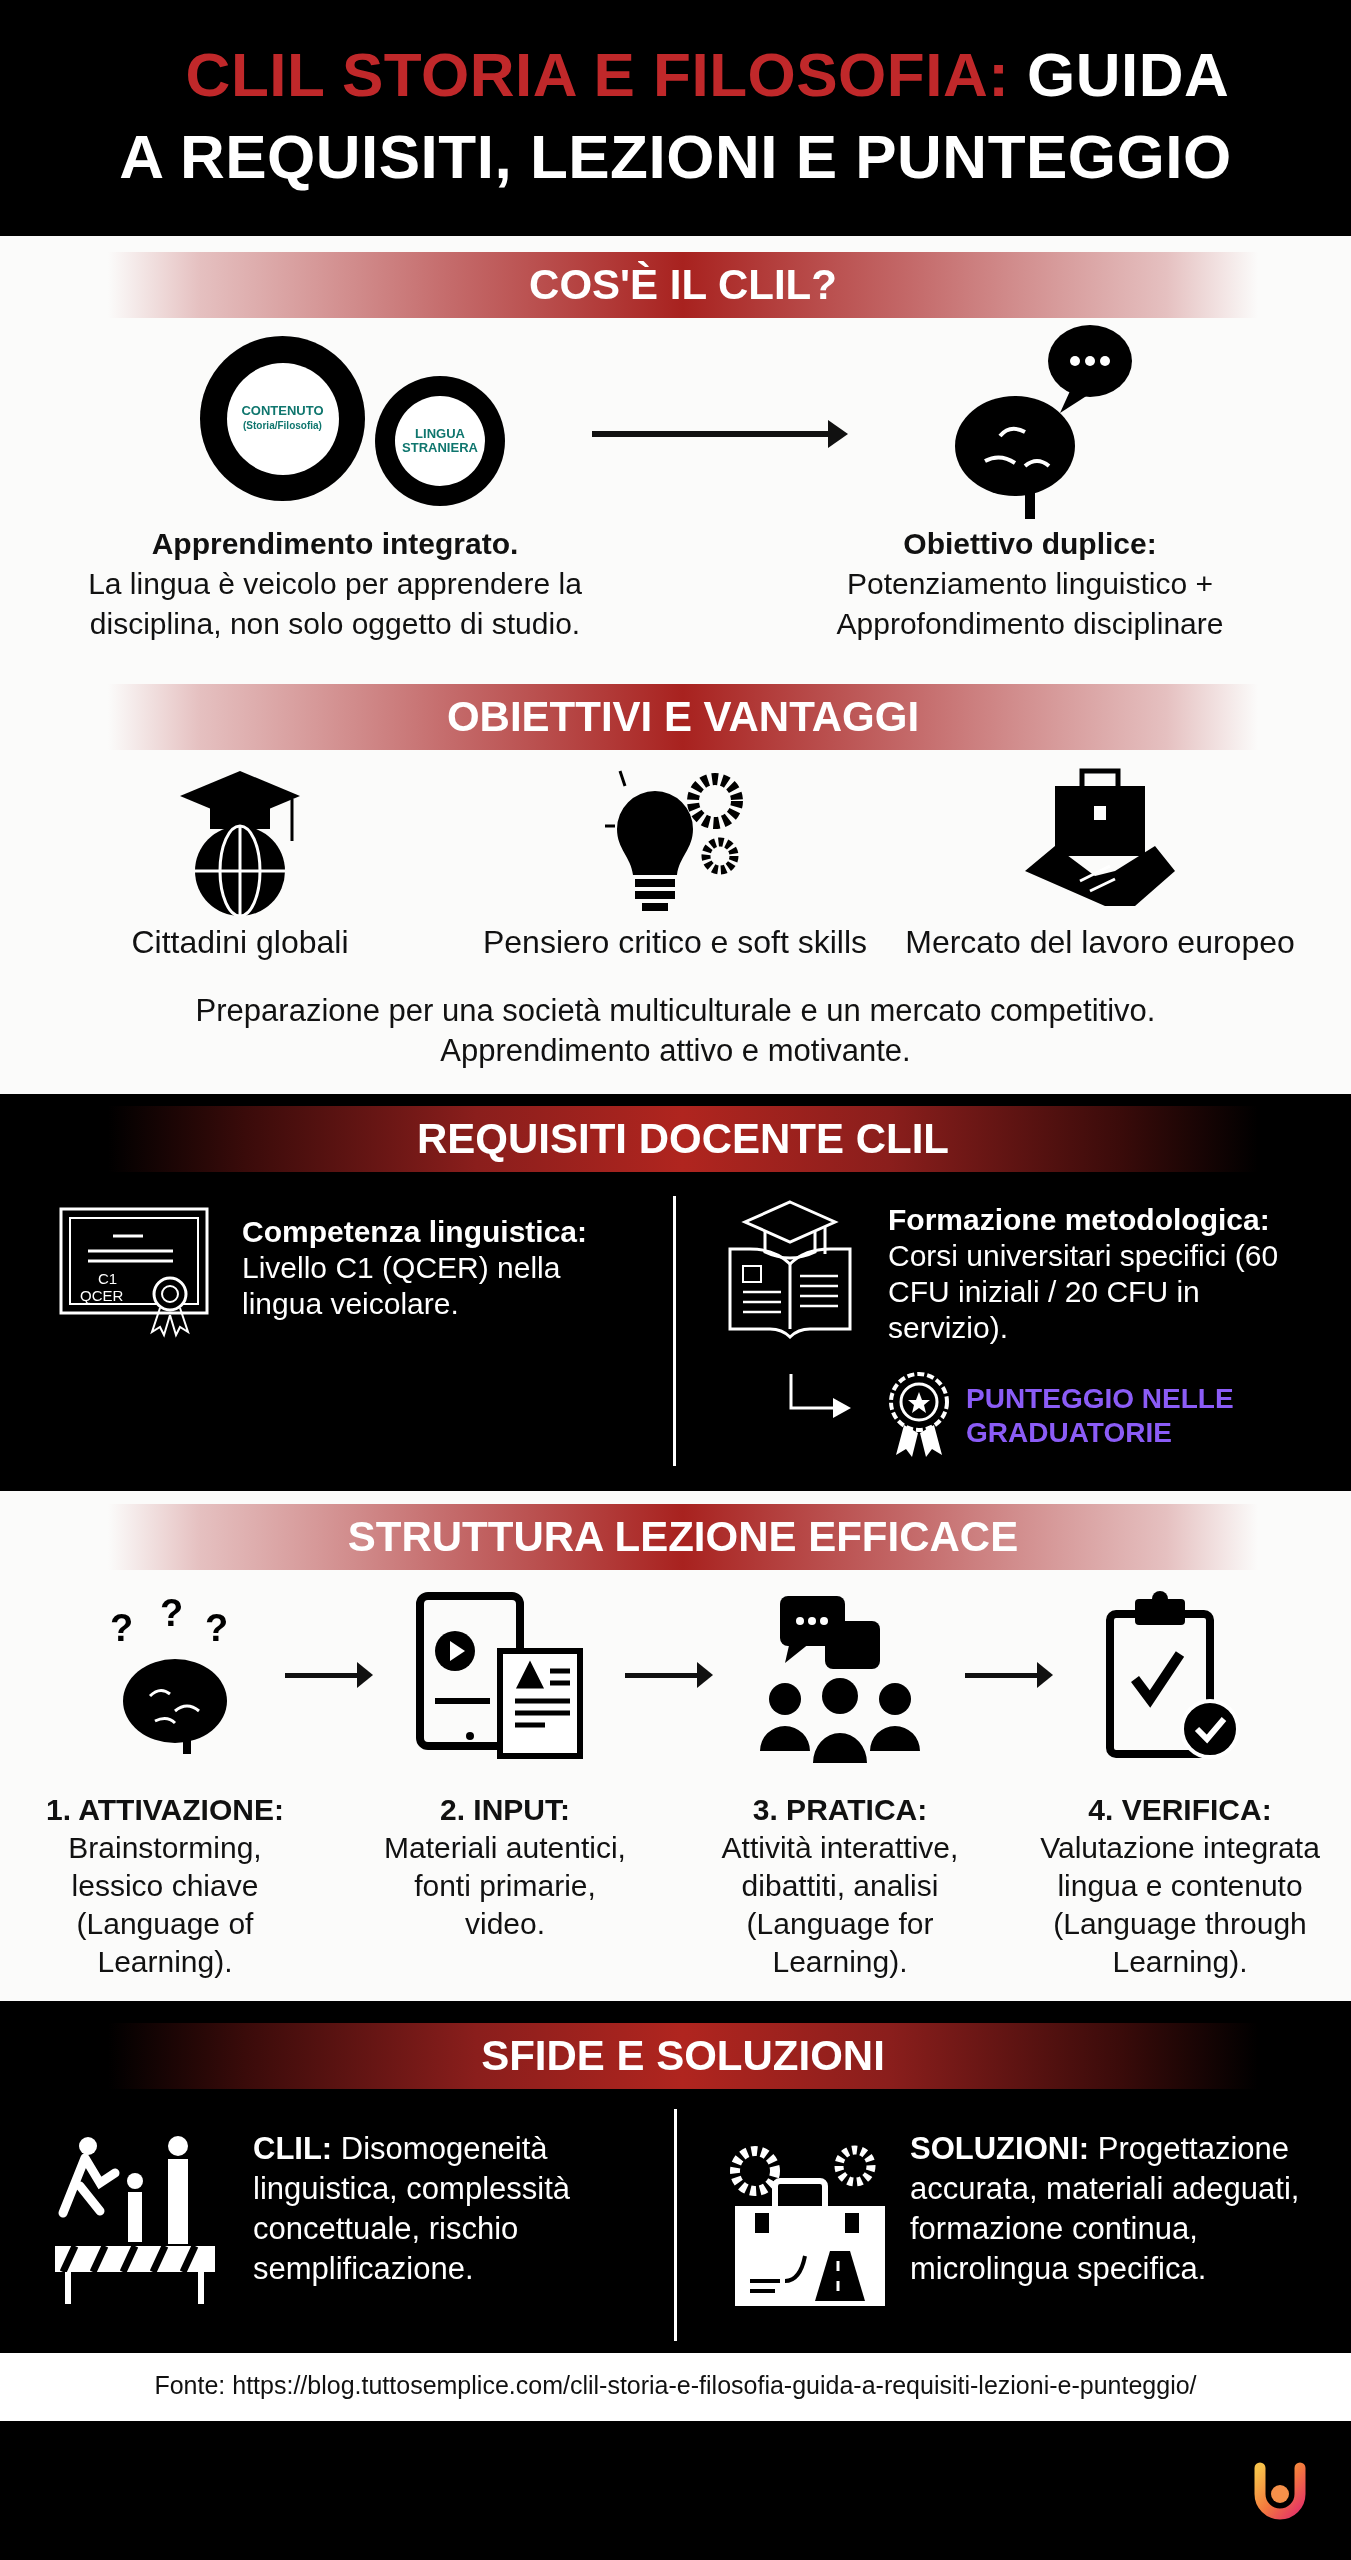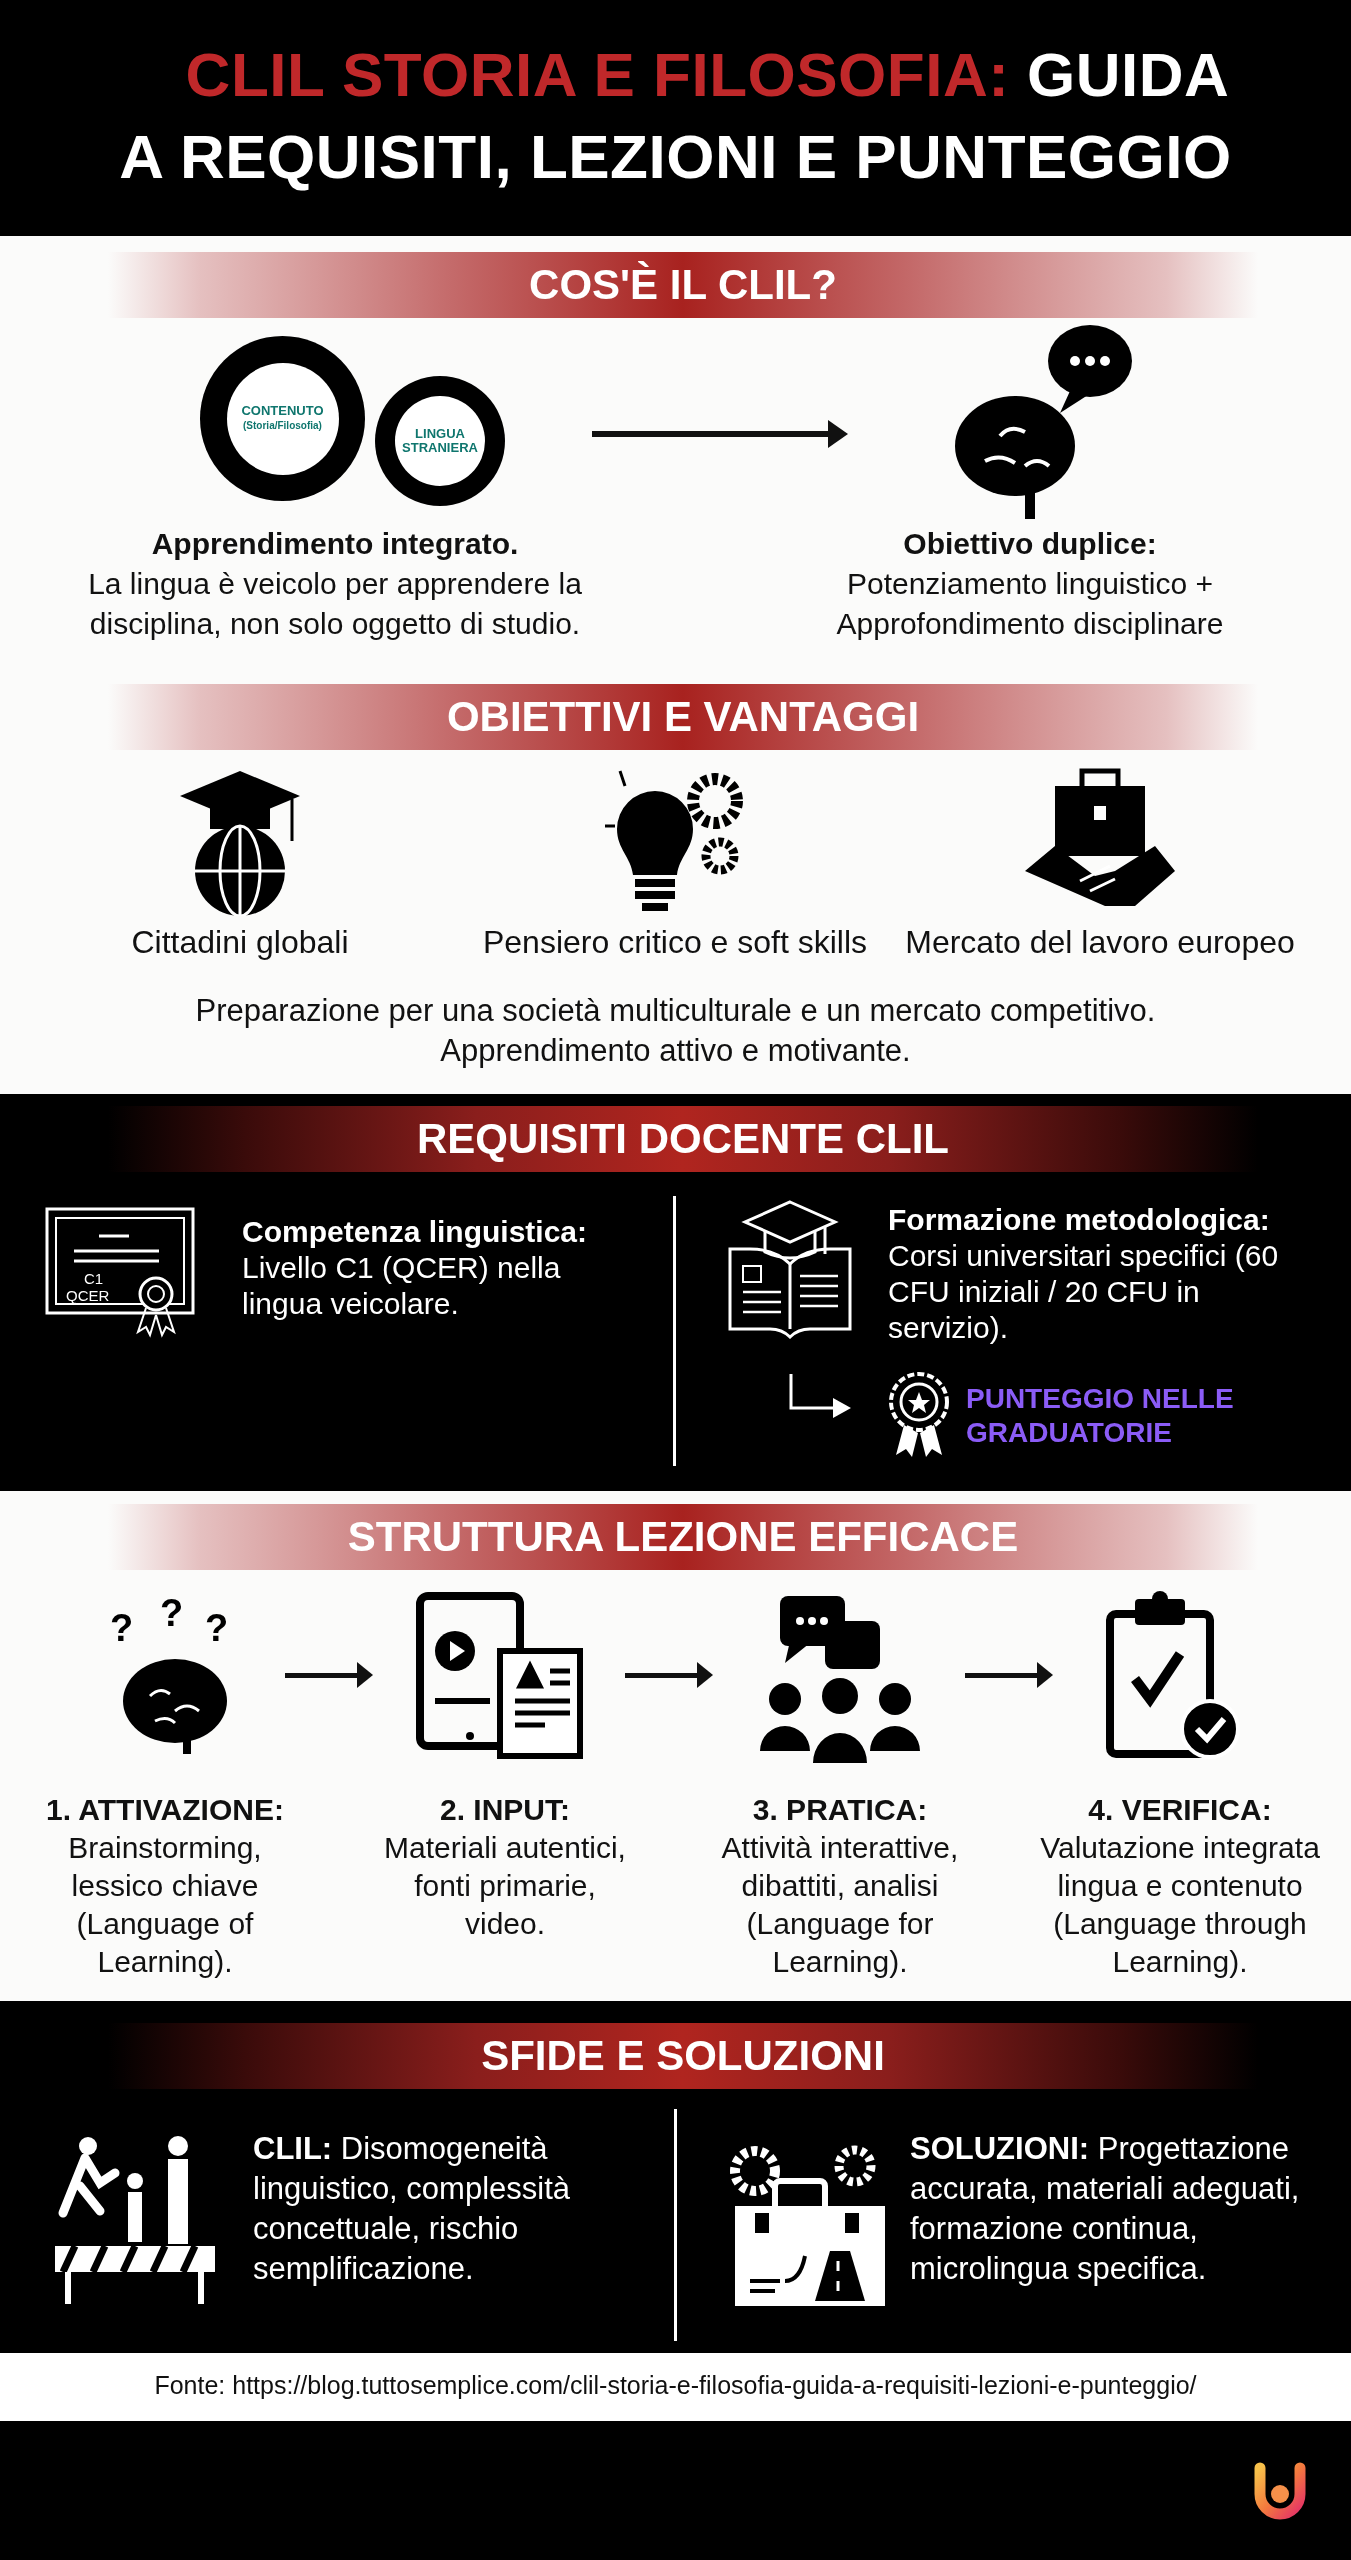--- a/index.html
+++ b/index.html
@@ -160,21 +160,21 @@
 
   <div class="summary">
     <div>Preparazione per una società multiculturale e un mercato competitivo.</div>
     <div>Apprendimento attivo e motivante.</div>
   </div>
 </div>
 
 <div class="sec dark" id="req">
   <div class="banner ondark" style="top:12px">REQUISITI DOCENTE CLIL</div>
 
-  <div class="icon-box" style="left:44px;top:112px;width:156px;height:140px;">
+  <div class="icon-box" style="left:58px;top:112px;width:156px;height:140px;">
     <svg width="156" height="140" viewBox="0 0 156 140">
       <rect x="3" y="3" width="146" height="104" fill="none" stroke="#fff" stroke-width="3"></rect>
       <rect x="12" y="12" width="128" height="86" fill="none" stroke="#fff" stroke-width="2"></rect>
       <line x1="55" y1="30" x2="85" y2="30" stroke="#fff" stroke-width="3"></line>
       <line x1="30" y1="45" x2="115" y2="45" stroke="#fff" stroke-width="3"></line>
       <line x1="30" y1="55" x2="115" y2="55" stroke="#fff" stroke-width="3"></line>
       <text x="40" y="78" fill="#fff" font-size="15" font-family="Liberation Sans, sans-serif">C1</text>
       <text x="22" y="95" fill="#fff" font-size="15" font-family="Liberation Sans, sans-serif">QCER</text>
       <circle cx="112" cy="88" r="16" fill="#000" stroke="#fff" stroke-width="3"></circle>
       <circle cx="112" cy="88" r="8" fill="none" stroke="#fff" stroke-width="2"></circle>
@@ -320,21 +320,21 @@
       <circle cx="128" cy="20" r="10" fill="#fff"></circle>
       <rect x="118" y="33" width="20" height="85" fill="#fff"></rect>
       <rect x="5" y="120" width="160" height="26" fill="#fff"></rect>
       <path d="M25 120 l-12 26 M55 120 l-12 26 M85 120 l-12 26 M115 120 l-12 26 M145 120 l-12 26" stroke="#000" stroke-width="7"></path>
       <rect x="15" y="146" width="6" height="32" fill="#fff"></rect>
         <rect x="148" y="146" width="6" height="32" fill="#fff"></rect>
     </svg>
   </div>
   <div class="sf-text" style="left:253px;top:128px;width:420px;">
     <div><b>CLIL:</b><span> Disomogeneità</span></div>
-    <div>linguistico, complessità</div>
+    <div>linguistica, complessità</div>
     <div>concettuale, rischio</div>
     <div>semplificazione.</div>
   </div>
 
   <div class="vline" style="left:674px;top:108px;height:232px;"></div>
 
   <div class="icon-box" style="left:720px;top:140px;width:170px;height:170px;">
     <svg width="170" height="170" viewBox="0 0 170 170">
       <circle cx="35" cy="30" r="20" fill="none" stroke="#fff" stroke-width="10" stroke-dasharray="6 4"></circle>
       <circle cx="135" cy="25" r="16" fill="none" stroke="#fff" stroke-width="9" stroke-dasharray="5 4"></circle>

